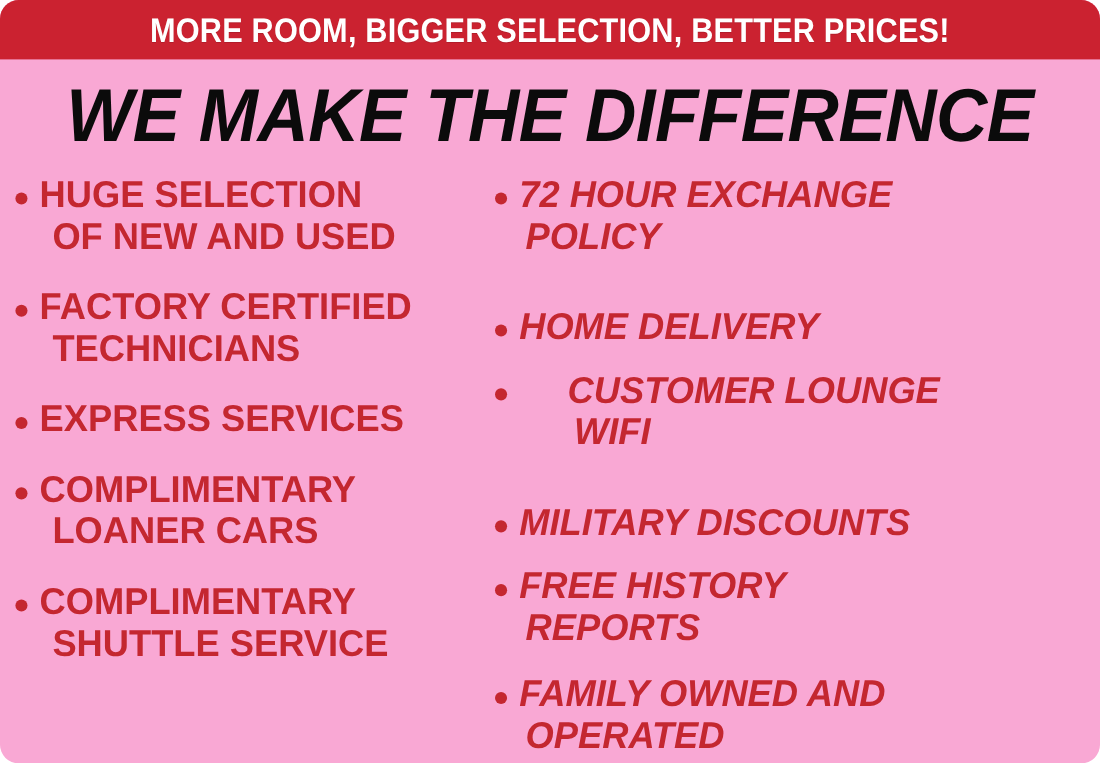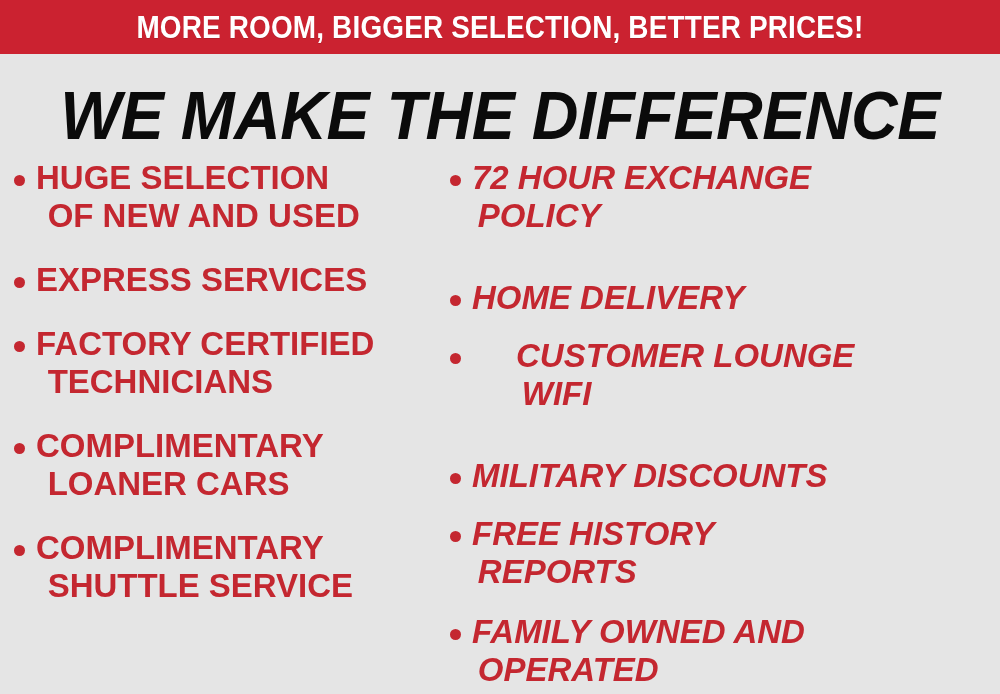--- a/index.html
+++ b/index.html
@@ -43,21 +43,21 @@
     white-space: nowrap;
     transform: scaleX(0.90);
     transform-origin: center center;
     text-shadow: 0 1px 0 rgba(0,0,0,0.12);
   }
 
   
   .headline-wrap {
     position: absolute;
     left: 0;
-    top: 72px;
+    top: 62px;
     width: 1000px;
     height: 86px;
     display: flex;
     align-items: center;
     justify-content: center;
   }
 
   .headline {
     color: #0b0b0b;
     font-size: 68px;
@@ -136,21 +136,21 @@
   .column-right .bullet-text .line2 {
     padding-left: 6px;
   }
 
   
   .column-right .bullet-item.tight { margin-bottom: 20px; margin-top: 44px; }
 </style>
 </head>
 <body>
 
-<div id="poster" style="background: #e5e5e5;">
+<div id="poster" style="background: #f9a8d4; border-radius: 17px;">
 
   <div class="banner" style="background: rgb(203, 34, 48);">
     <div class="banner-text" style="color: rgb(255, 255, 255);">MORE ROOM, BIGGER SELECTION, BETTER PRICES!</div>
   </div>
 
   <div class="headline-wrap">
     <div class="headline" style="color: rgb(11, 11, 11);">WE MAKE THE DIFFERENCE</div>
   </div>
 
   <div class="columns">
@@ -161,35 +161,35 @@
         <span class="bullet-dot" style="background: rgb(196, 39, 48);"></span>
         <span class="bullet-text" style="color: rgb(196, 39, 48);">
           <span>HUGE SELECTION</span>
           <span class="line2">OF NEW AND USED</span>
         </span>
       </div>
 
       <div class="bullet-item" style="color: rgb(196, 39, 48);">
         <span class="bullet-dot" style="background: rgb(196, 39, 48);"></span>
         <span class="bullet-text" style="color: rgb(196, 39, 48);">
-          <span>EXPRESS SERVICES</span>
-        </span>
-      </div>
-
-      <div class="bullet-item" style="color: rgb(196, 39, 48);">
-        <span class="bullet-dot" style="background: rgb(196, 39, 48);"></span>
-        <span class="bullet-text" style="color: rgb(196, 39, 48);">
           <span>FACTORY CERTIFIED</span>
           <span class="line2">TECHNICIANS</span>
         </span>
       </div>
 
       <div class="bullet-item" style="color: rgb(196, 39, 48);">
         <span class="bullet-dot" style="background: rgb(196, 39, 48);"></span>
         <span class="bullet-text" style="color: rgb(196, 39, 48);">
+          <span>EXPRESS SERVICES</span>
+        </span>
+      </div>
+
+      <div class="bullet-item" style="color: rgb(196, 39, 48);">
+        <span class="bullet-dot" style="background: rgb(196, 39, 48);"></span>
+        <span class="bullet-text" style="color: rgb(196, 39, 48);">
           <span>COMPLIMENTARY</span>
           <span class="line2">LOANER CARS</span>
         </span>
       </div>
 
       <div class="bullet-item" style="color: rgb(196, 39, 48);">
         <span class="bullet-dot" style="background: rgb(196, 39, 48);"></span>
         <span class="bullet-text" style="color: rgb(196, 39, 48);">
           <span>COMPLIMENTARY</span>
           <span class="line2">SHUTTLE SERVICE</span>

